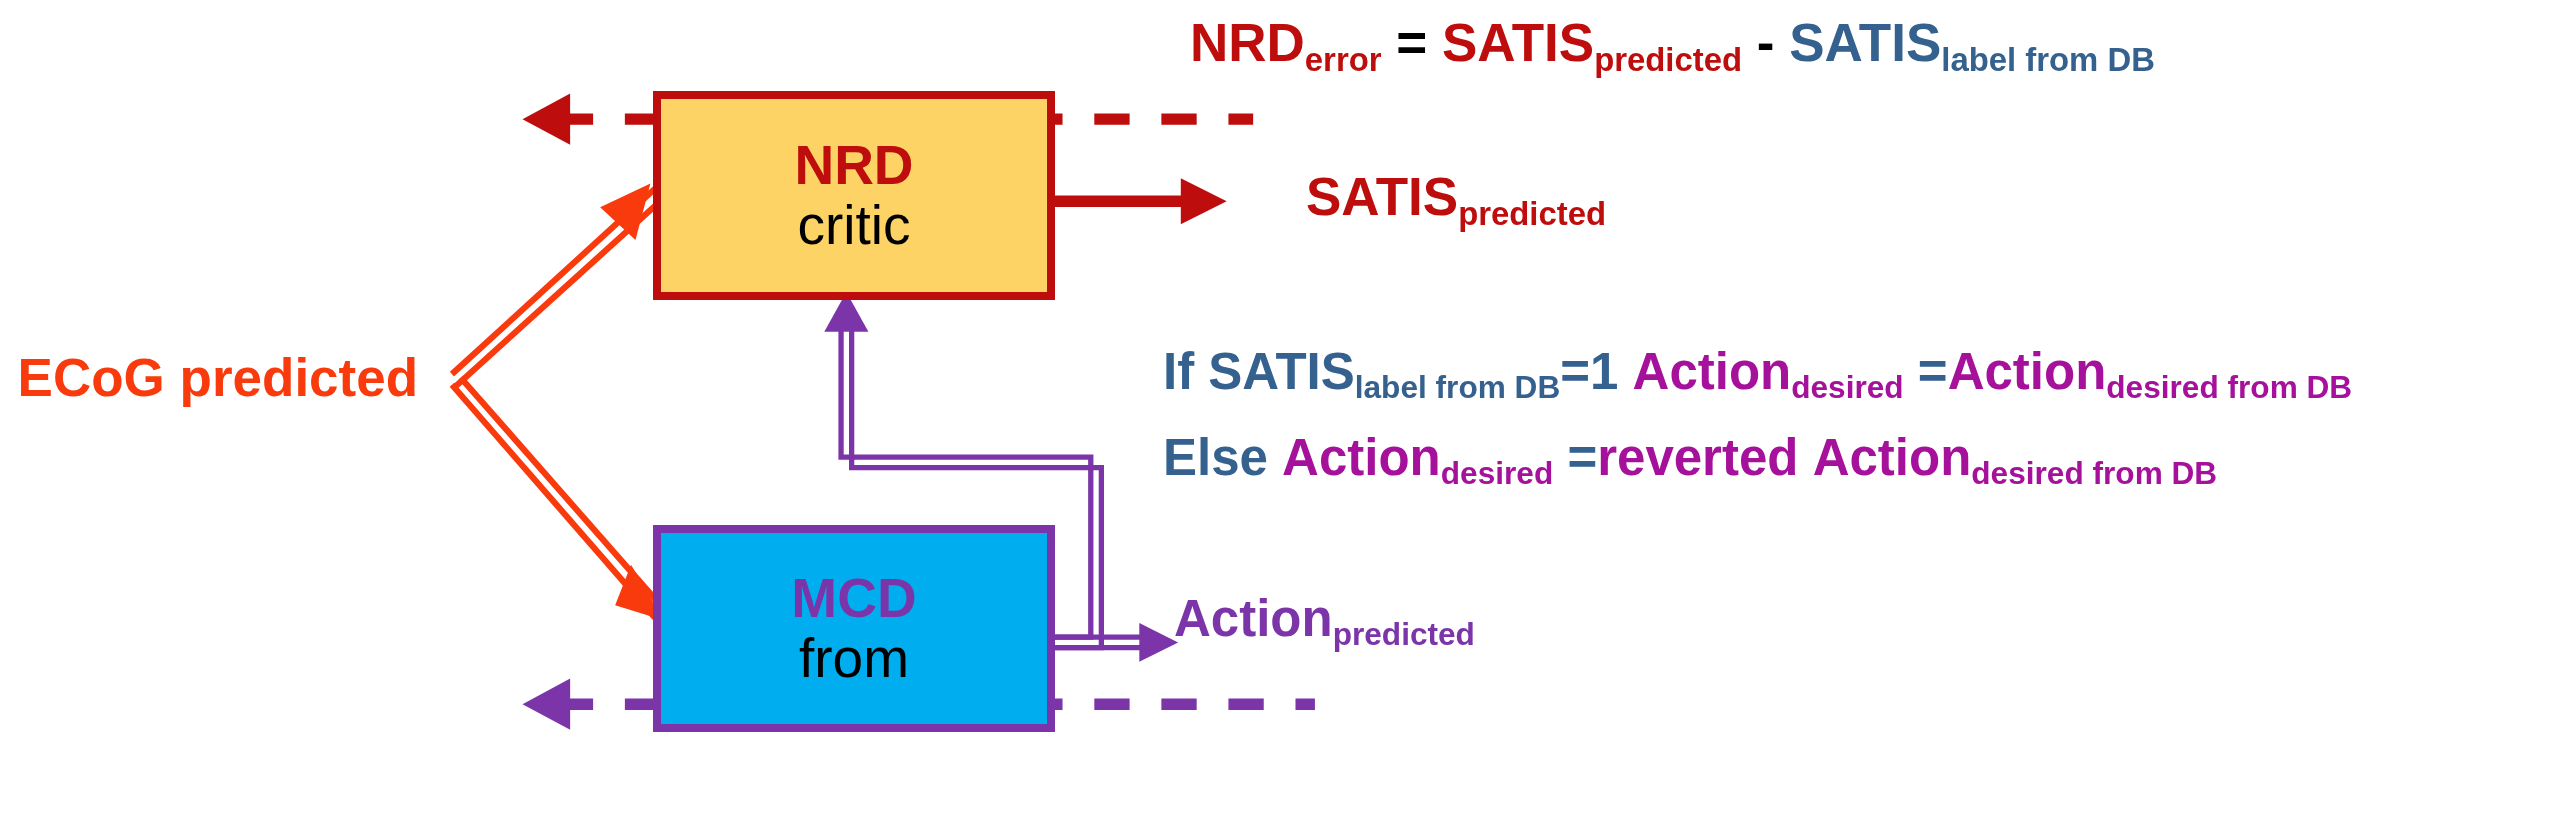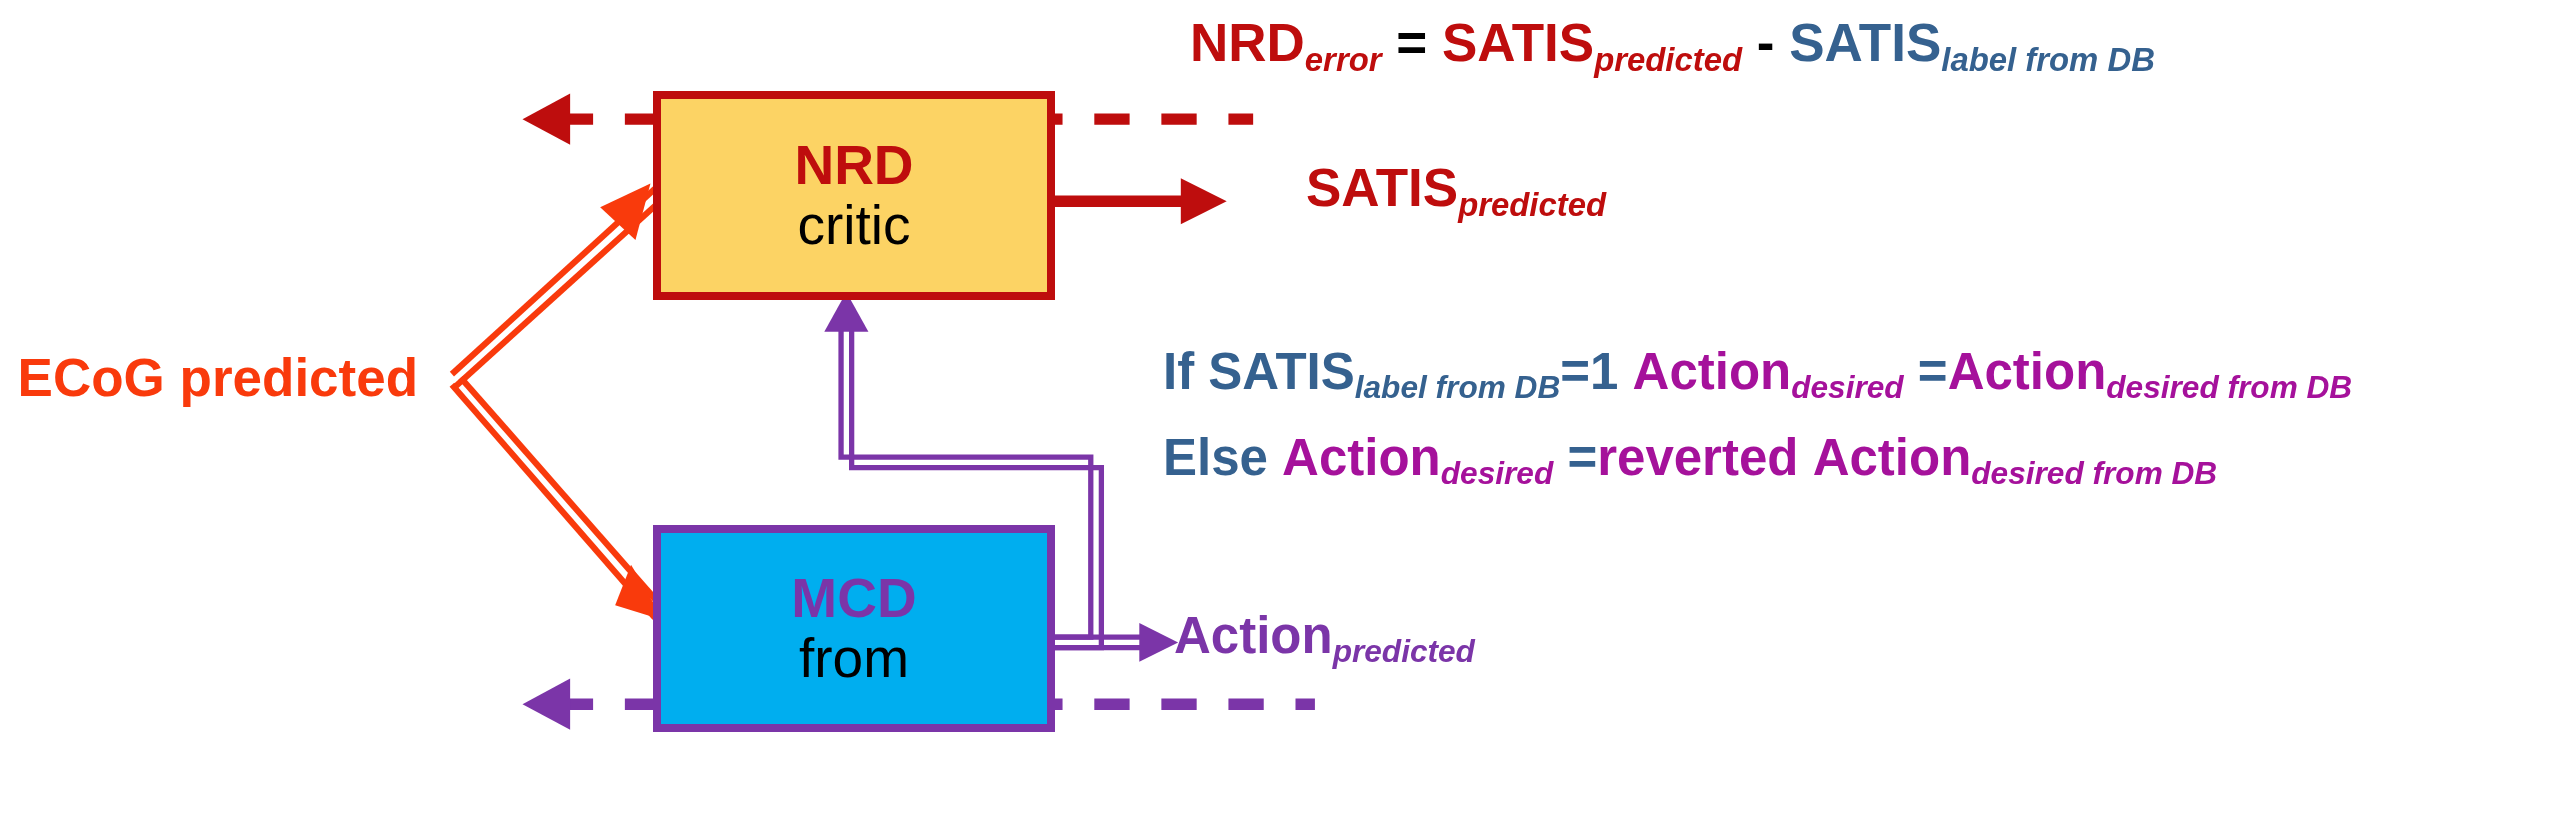--- a/index.html
+++ b/index.html
@@ -12,34 +12,34 @@
        align-items:center;justify-content:center;}
   #nrd-box{left:653px;top:91px;width:402px;height:209px;background:#FCD364;border:8px solid #BE0D0D;}
   #mcd-box{left:653px;top:525px;width:402px;height:207px;background:#00AEEF;border:8px solid #7B35A8;}
 
   .box-title{font-weight:bold;font-size:55px;line-height:1;margin-bottom:5.3px;}
   .box-sub{font-weight:normal;font-size:55px;line-height:1;color:#000000;}
   #nrd-title{color:#BE0D0D;}
   #mcd-title{color:#7B35A8;}
 
   .lbl{position:absolute;font-weight:bold;white-space:nowrap;line-height:1;}
-  sub{font-size:0.62em;font-weight:bold;vertical-align:baseline;position:relative;top:0.30em;font-style:italic;}
+  sub{font-size:0.62em;font-weight:bold;vertical-align:baseline;position:relative;top:0.30em;}
 
   .red{color:#BE0D0D;}
   .blue{color:#35618F;}
   .magenta{color:#A5119B;}
   .purple{color:#7B35A8;}
   .black{color:#000000;}
 
   #ecog-label{left:17.6px;top:351px;font-size:53px;color:#F93A0C;}
   #nrd-error-eq{left:1190px;top:16px;font-size:53px;}
-  #satis-pred-label{left:1306px;top:161px;font-size:53px;}
+  #satis-pred-label{left:1306px;top:170px;font-size:53px;}
   #cond-line1{left:1163px;top:346px;font-size:51px;}
   #cond-line2{left:1163px;top:432px;font-size:51px;}
-  #action-pred-label{left:1174px;top:593px;font-size:51px;margin-top:17px;}
+  #action-pred-label{left:1174px;top:593px;font-size:51px;}
   #mcd-error-eq{left:1057px;top:743px;font-size:51px;}
 </style>
 </head>
 <body>
 
 <div id="stage">
 
   <svg class="layer" viewBox="0 0 2919 944" xmlns="http://www.w3.org/2000/svg">
 
     <g>

